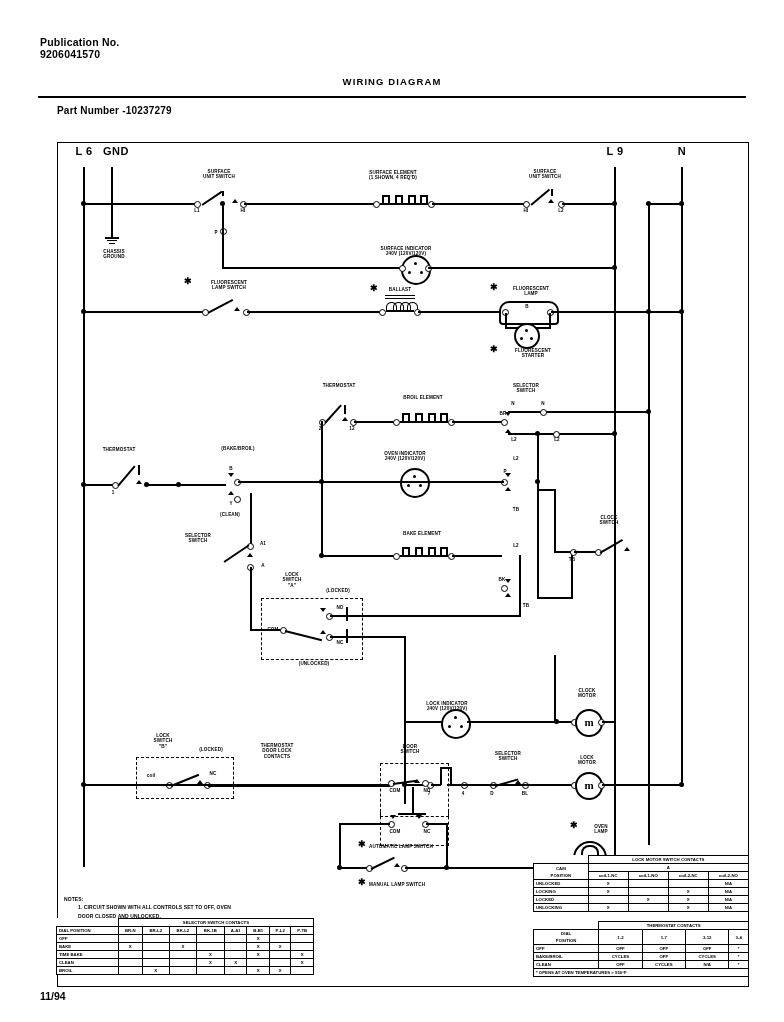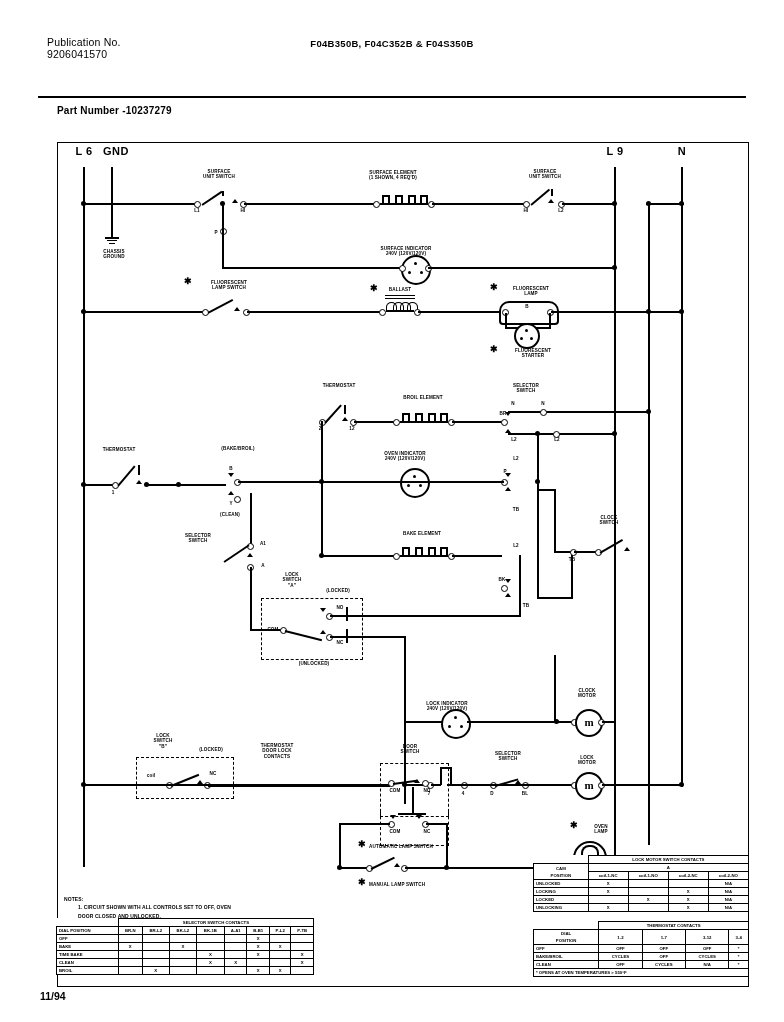--- a/index.html
+++ b/index.html
@@ -1,20 +1,20 @@
 <!DOCTYPE html>
 <html><head>
 <meta charset="utf-8">
 <style>
   html,body{margin:0;padding:0;background:#fff;}
   body{width:784px;height:1022px;position:relative;font-family:"Liberation Sans",sans-serif;color:#000;overflow:hidden;}
   .pg{position:absolute;left:0;top:0;width:784px;height:1022px;}
 
   
-  .pub{position:absolute;left:47px;top:36px;font-size:10.5px;font-weight:normal;line-height:12px;letter-spacing:.2px;}
+  .pub{position:absolute;left:40px;top:36px;font-size:10.5px;font-weight:bold;line-height:12px;letter-spacing:.2px;}
   .models{position:absolute;left:0;top:38px;width:784px;text-align:center;font-size:9.5px;font-weight:bold;letter-spacing:.3px;}
   .wd{position:absolute;left:0;top:76px;width:784px;text-align:center;font-size:9.5px;font-weight:bold;letter-spacing:1.1px;}
   .hrule{position:absolute;left:38px;top:96px;width:708px;height:2px;background:#000;}
   .partno{position:absolute;left:57px;top:105px;font-size:10px;font-weight:bold;letter-spacing:.2px;}
   .footdate{position:absolute;left:40px;top:990px;font-size:10.5px;font-weight:bold;}
 
   
   .frame{position:absolute;left:57px;top:142px;width:690px;height:843px;border:1.6px solid #000;background:#fff;}
 
   
@@ -63,21 +63,21 @@
   table.tb .nb{border:none;}
 
   .bigno{position:absolute;left:0;top:956px;width:784px;text-align:center;font-size:13px;font-weight:bold;letter-spacing:2px;font-family:"Liberation Serif",serif;}
 </style>
 </head>
 <body>
 
 <div class="pg">
 
   <div class="pub"><span>Publication No.</span><br><span>9206041570</span></div>
-  <div class="models">F04B350B, F04C352B &amp; F04S350B</div>
+  <div class="wd">WIRING DIAGRAM</div>
   <div class="hrule"></div>
   <div class="partno">Part Number -10237279</div>
   <div class="footdate">11/94</div>
   <div class="bigno">316002052</div>
 
   <div class="frame">
 
     <div class="w vw" style="left:25px;top:24px;height:700px;"></div>
     <div class="w vw" style="left:53px;top:24px;height:70px;"></div>
     <div class="w vw" style="left:556px;top:24px;height:705px;"></div>

